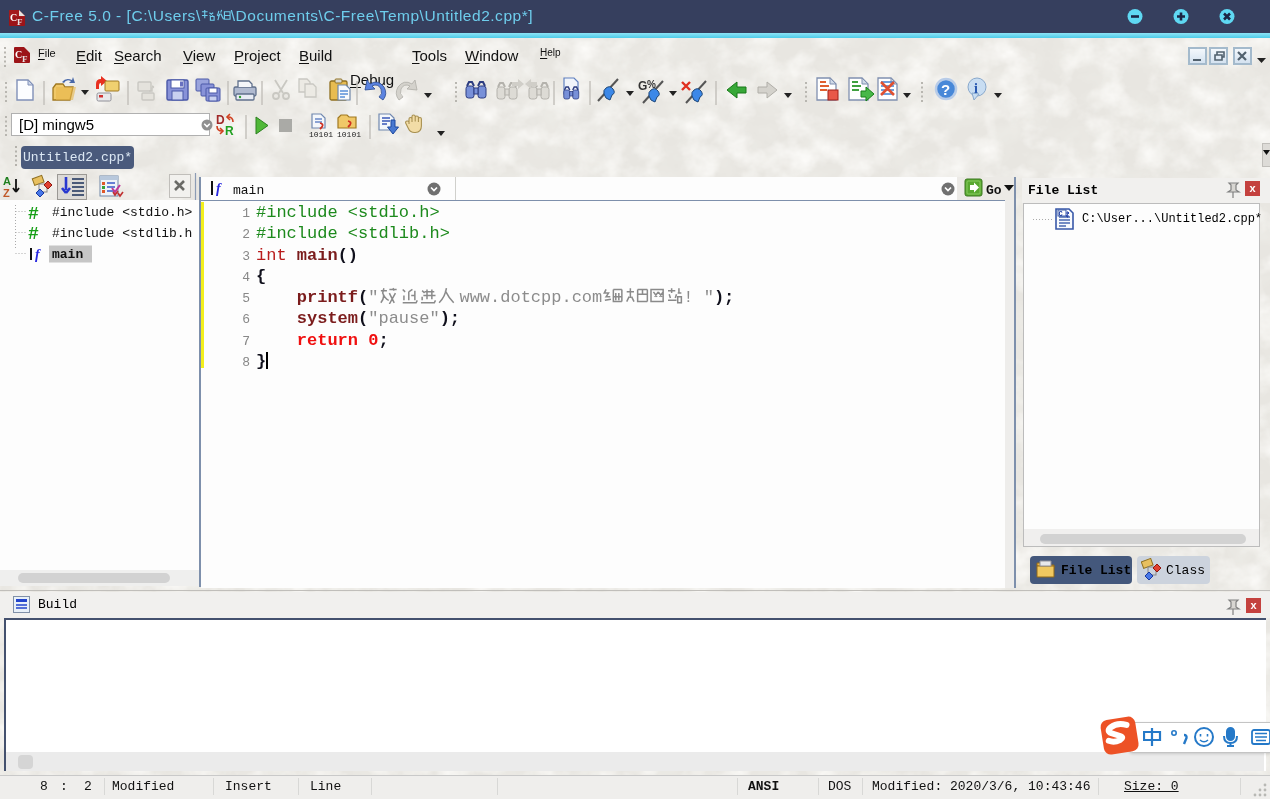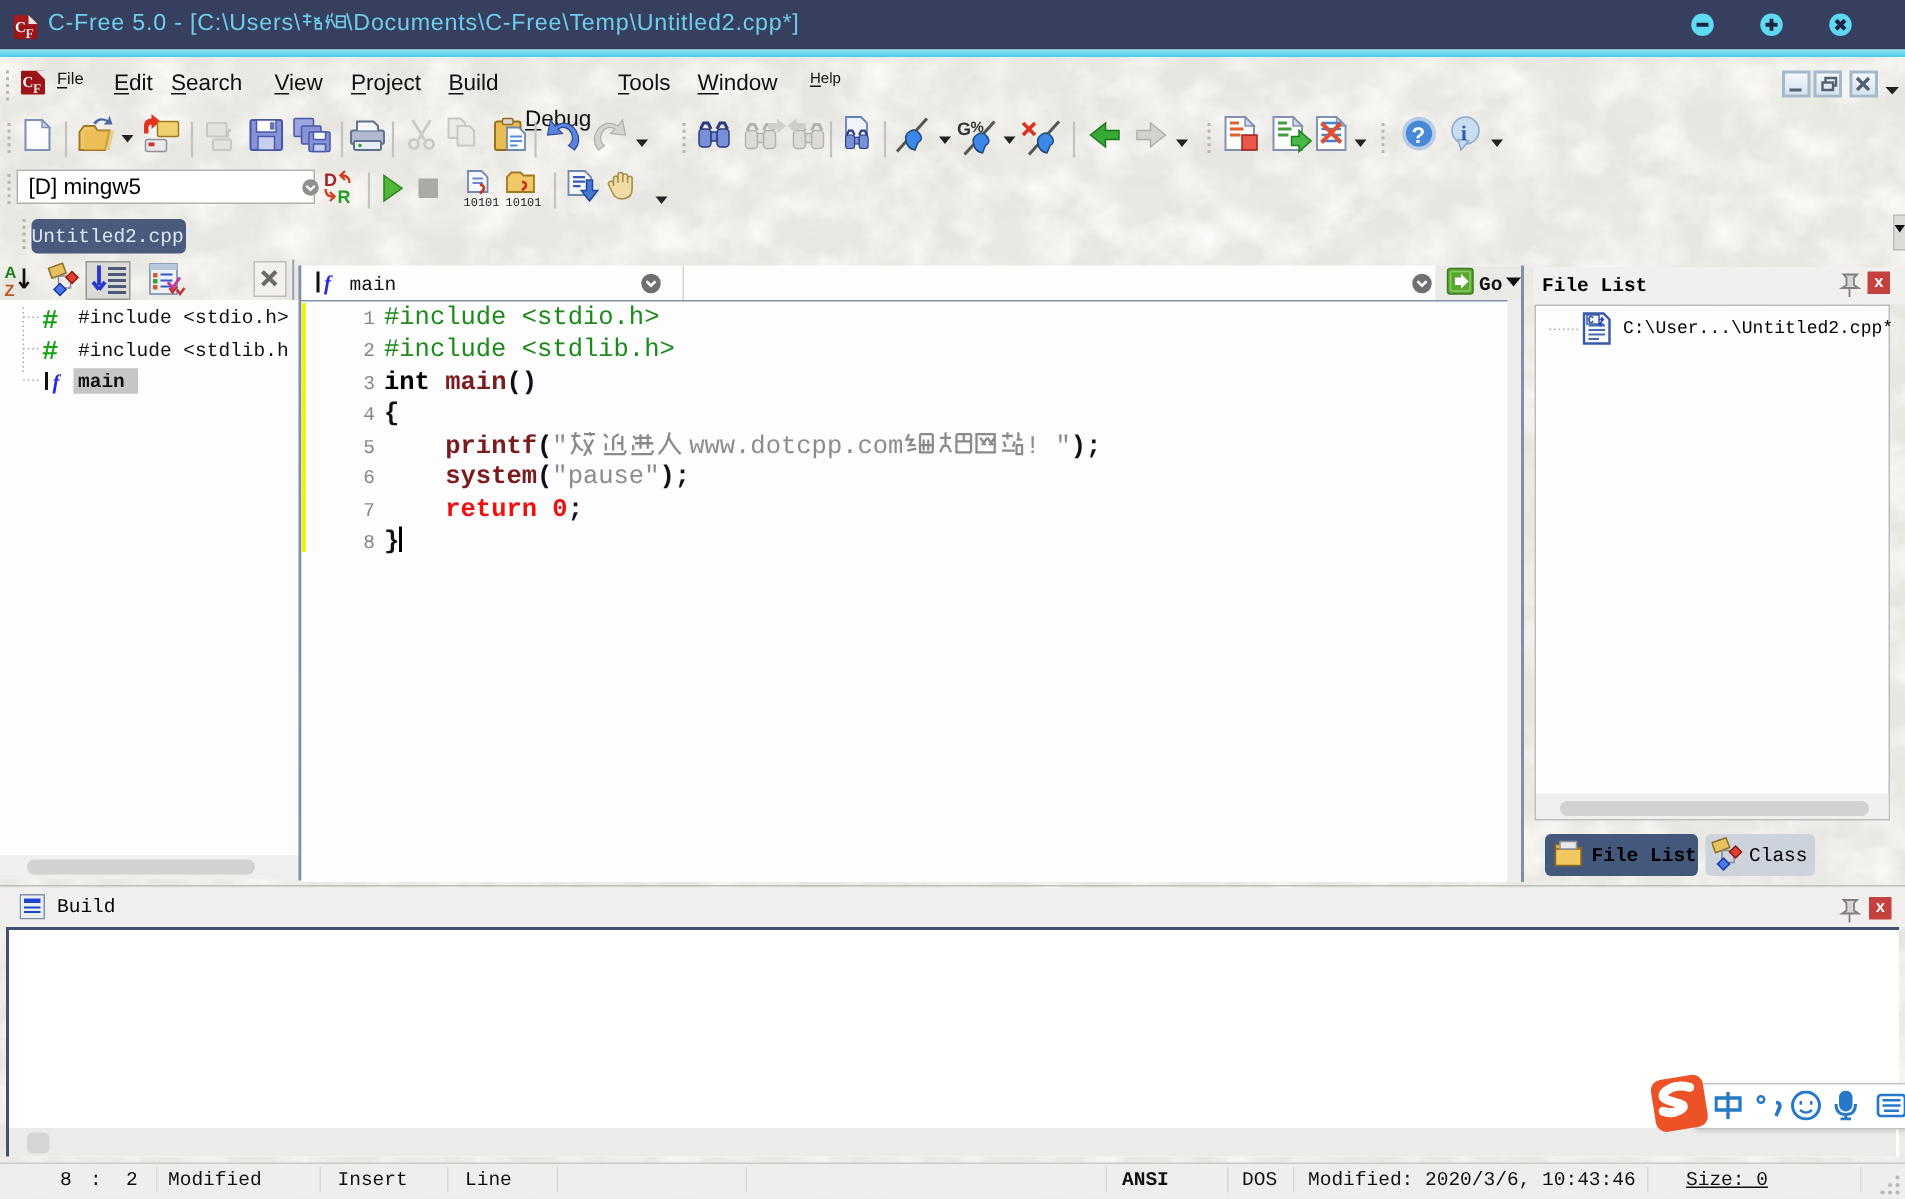--- a/index.html
+++ b/index.html
@@ -13,26 +13,26 @@
   #titlebar{left:0;top:0;width:1270px;height:33px;background:#363f5e;}
   #titletext{left:32px;top:7px;font-size:15.5px;color:#6ecdec;white-space:pre;letter-spacing:0.52px;}
   #cyanline{left:0;top:33px;width:1270px;height:5px;background:linear-gradient(#8ce4f6,#4ecbe8);}
   
   #menubar2 u{text-decoration:underline;text-underline-offset:2px;}
   .mdibtn{top:47px;width:19px;height:18px;background:linear-gradient(#f4f8fc,#d4e2f0);
           border:2px solid #a4bacc;box-sizing:border-box;}
   
   .white{background:#fdfdfd;}
   .slateline{background:#7e90ac;}
-  #tab1{left:21px;top:146px;width:103px;height:23px;background:#4a5a7c;border-radius:4px;
+  #tab1{left:21px;top:146px;width:113px;height:23px;background:#4a5a7c;border-radius:4px;
         color:#dce8f4;font-size:13px;line-height:23px;text-align:center;}
   #code{left:204px;top:202px;font-size:17px;line-height:21.3px;white-space:pre;}
   #code > div{height:21.3px;}
   .ln{display:inline-block;width:52px;text-align:right;color:#888;font-size:13px;padding-right:6px;box-sizing:border-box;}
-  .kb{color:#000000;font-weight:bold;}
+  .kb{color:#b91c1c;font-weight:normal;}
   .kr{color:#f01010;font-weight:bold;}
   .fn{color:#7b1c1c;font-weight:bold;}
   .inc{color:#1d8a1d;}
   .str{color:#8c8c8c;}
   .pn{color:#10101c;font-weight:bold;}
   
   #statusbar{left:0;top:775px;width:1270px;height:24px;background:#efeeec;border-top:1px solid #c9c9c9;}
   .st{position:absolute;top:779px;white-space:pre;font-family:"Liberation Mono",monospace;font-size:13px;color:#111;}
   .sep{position:absolute;top:778px;width:1px;height:17px;background:#d8d8d6;}
   .redx{background:#c4413e;color:#fff;font-size:11px;text-align:center;line-height:15px;

